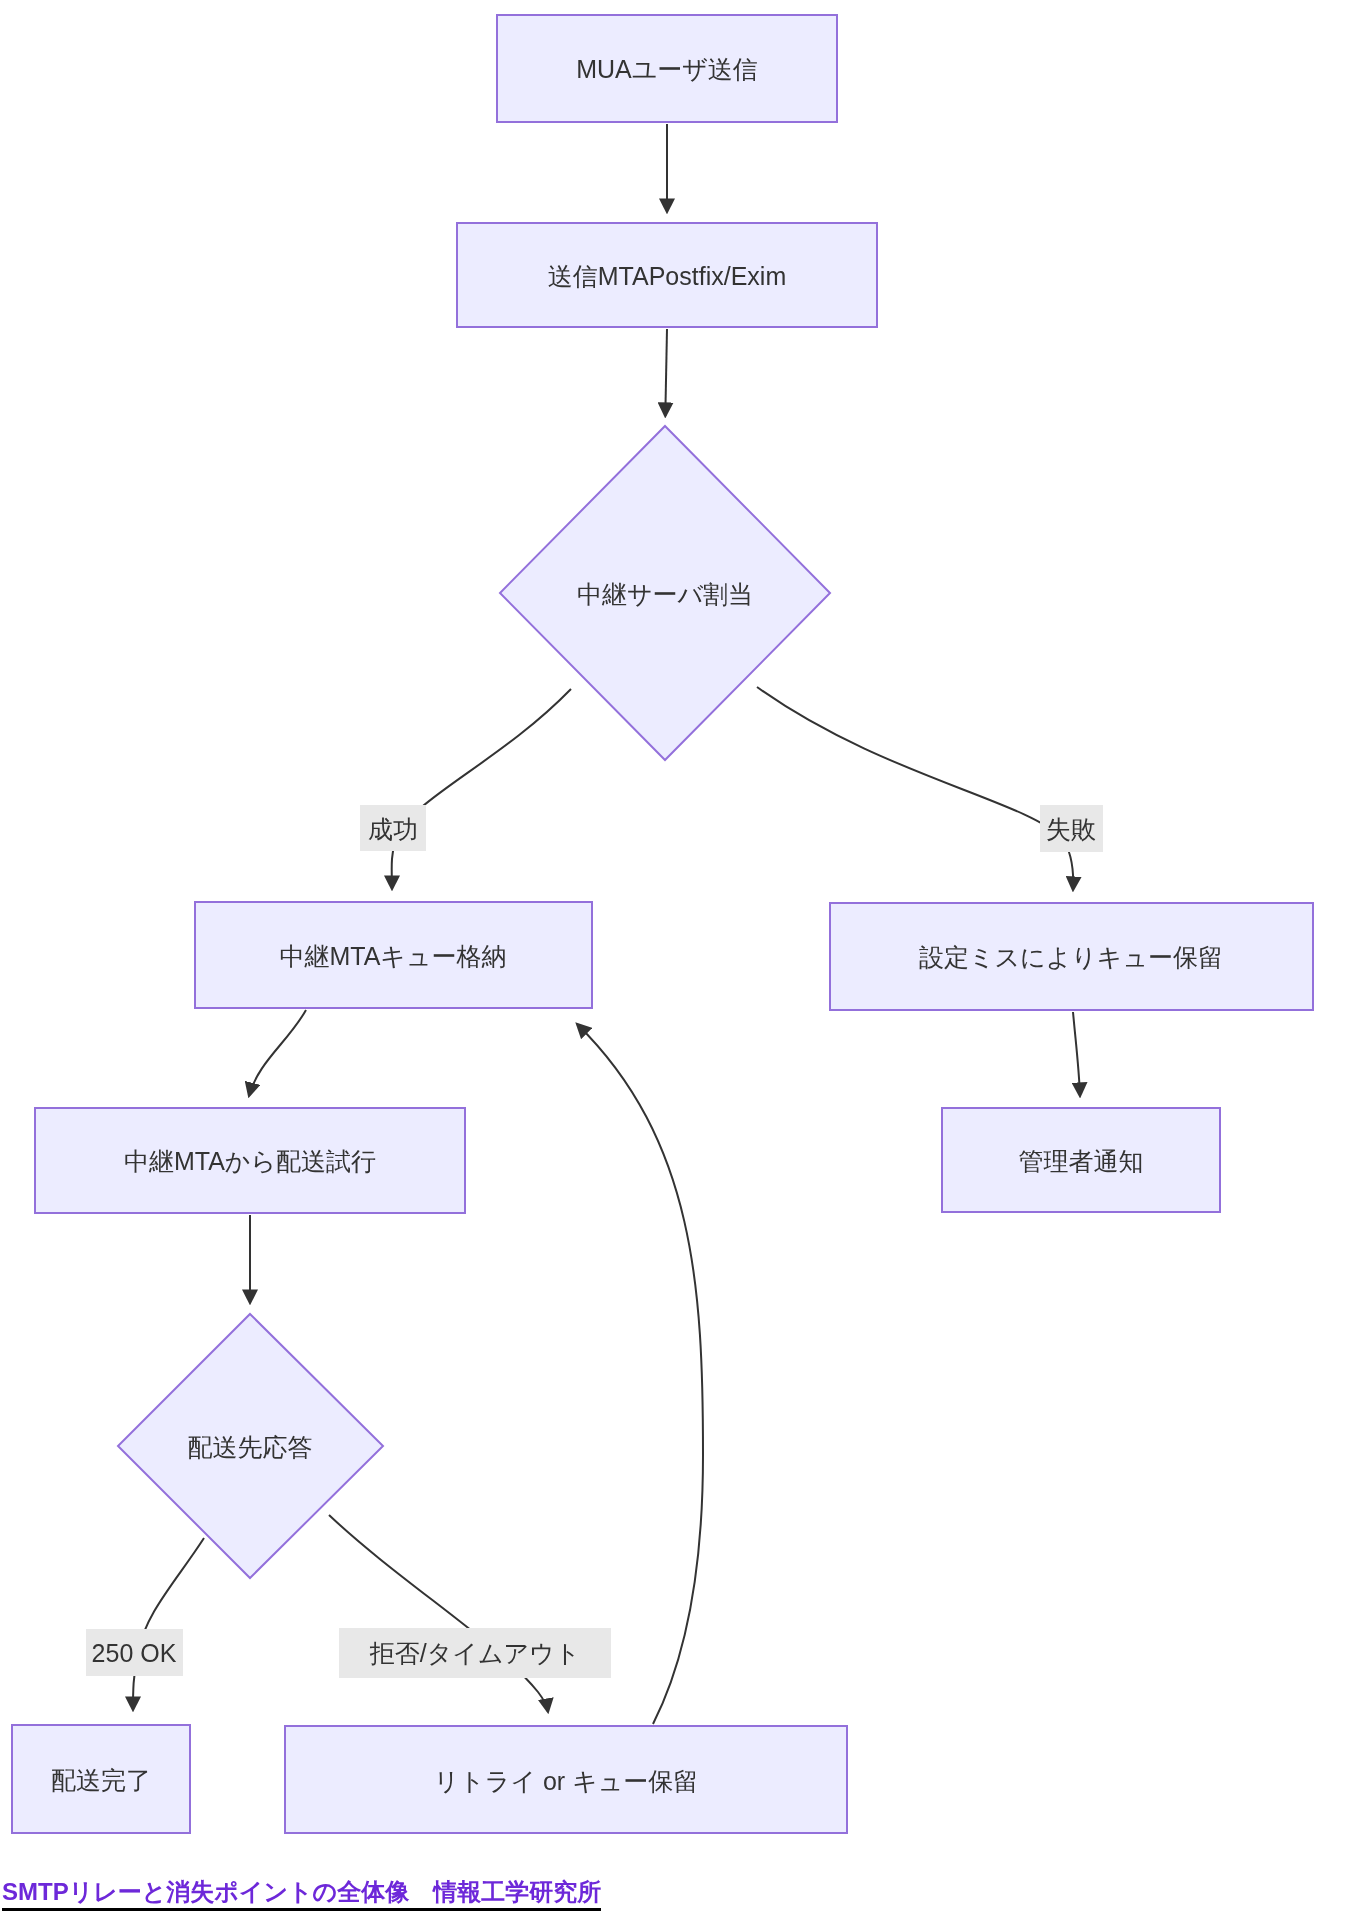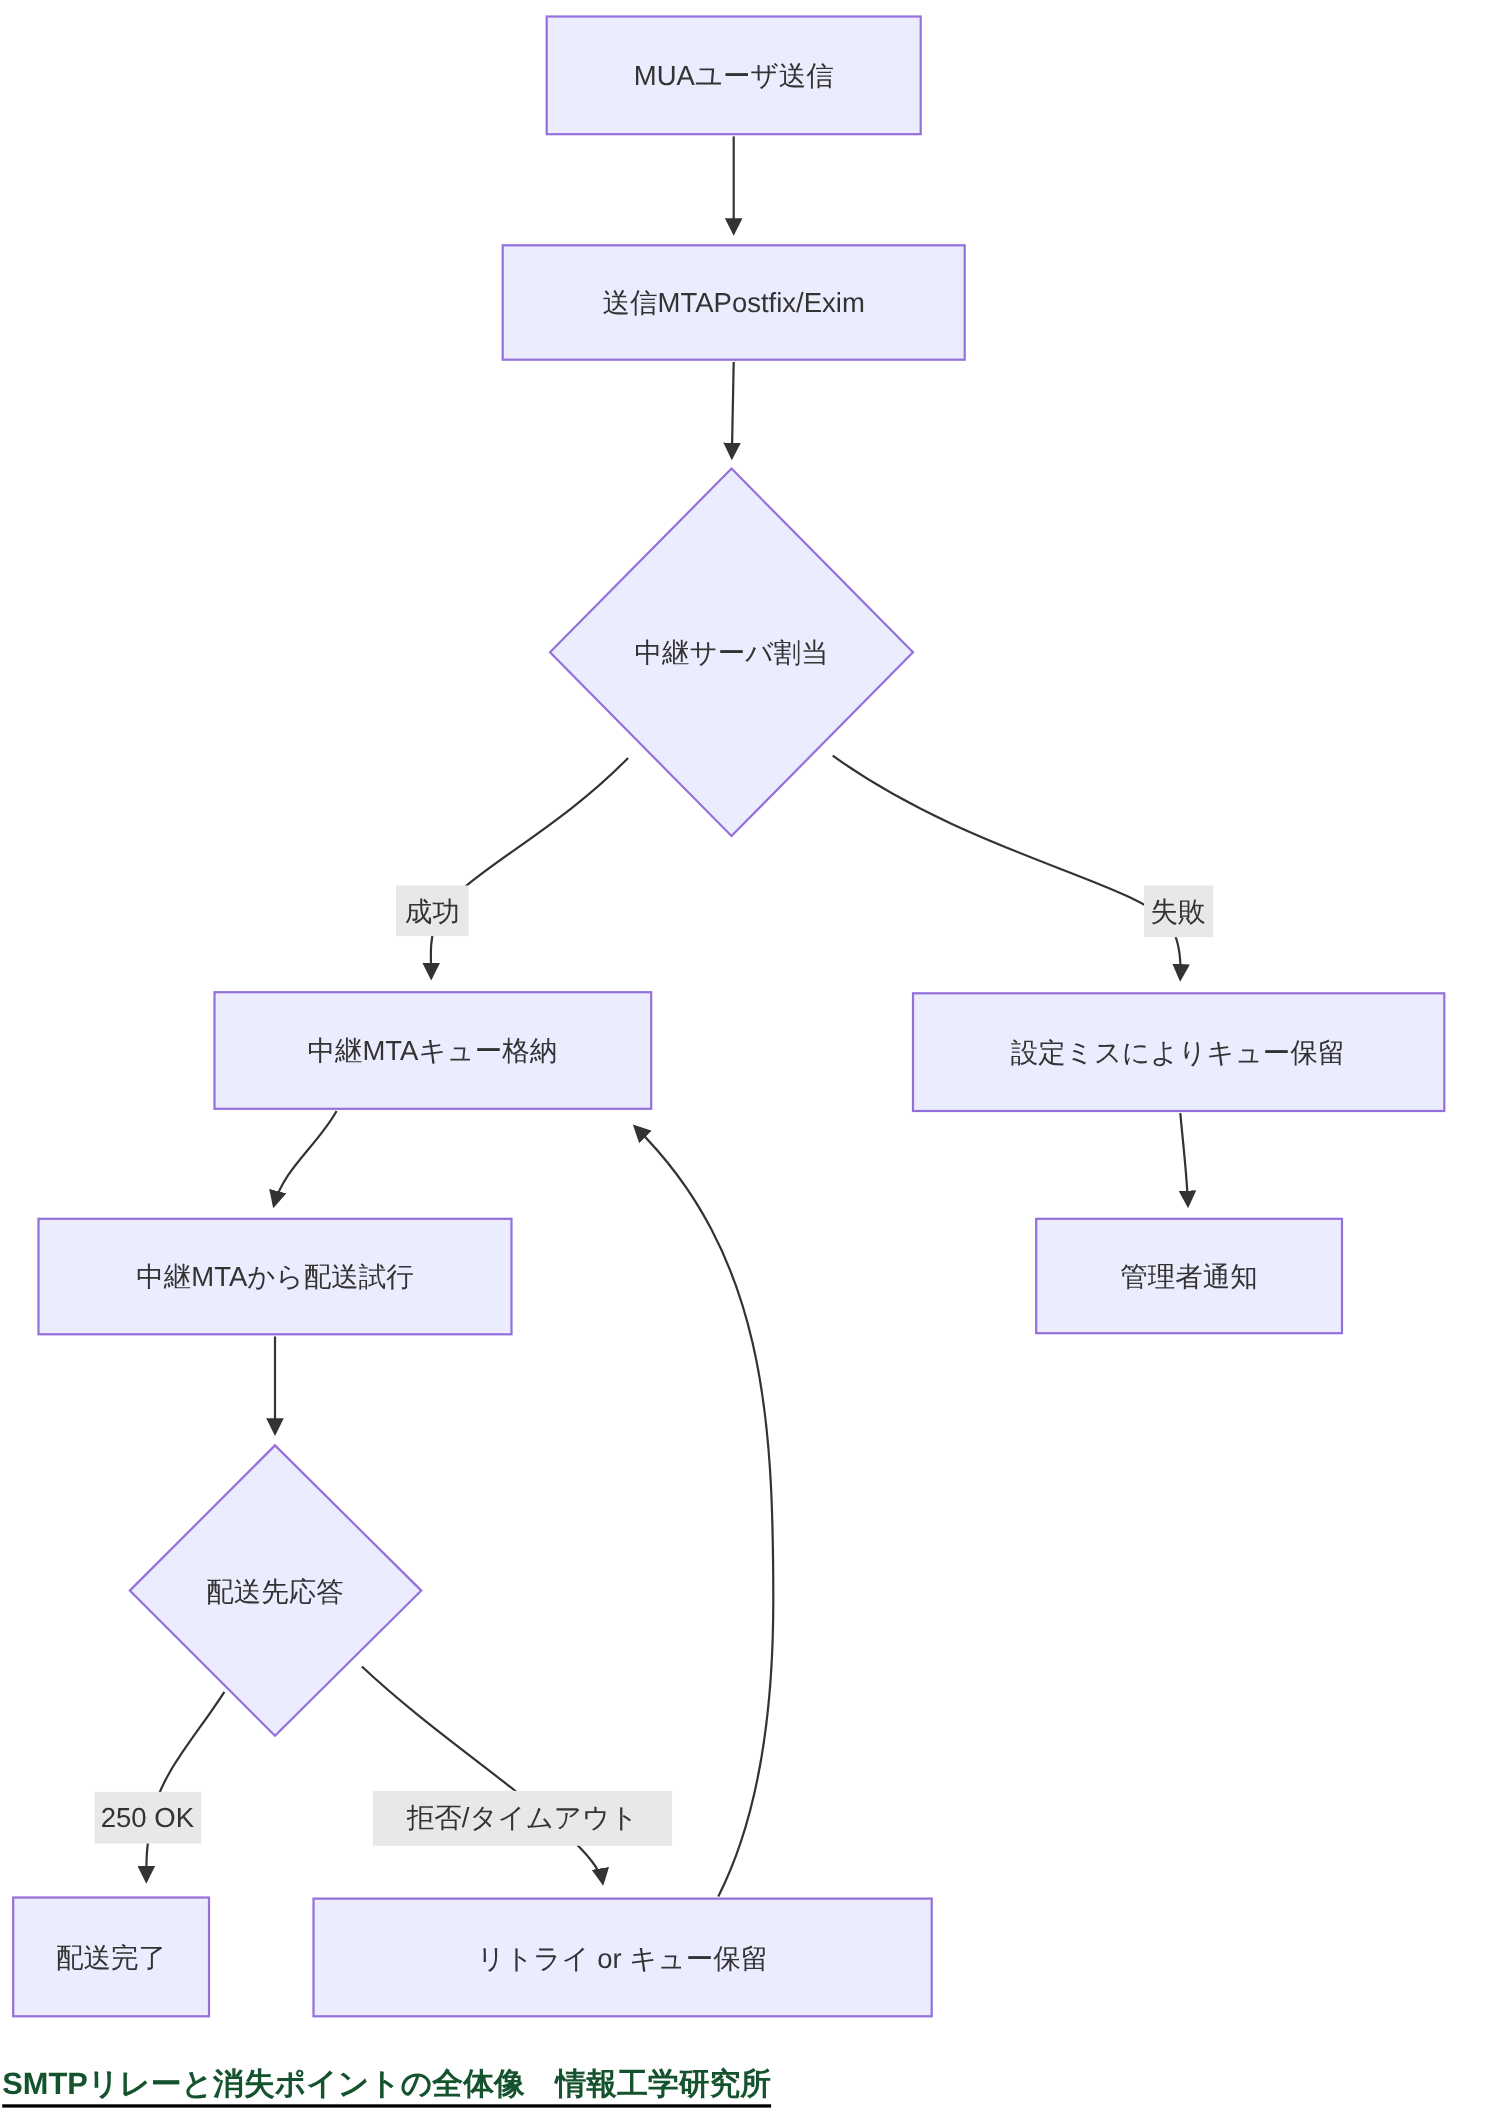--- a/index.html
+++ b/index.html
@@ -6,22 +6,22 @@
   body{font-family:"Liberation Sans",sans-serif;}
   .stage{position:relative;width:1362px;height:1932px;background:#fff;overflow:hidden;}
   svg{display:block;}
   .node-shape{fill:#ECECFF;stroke:#9370DB;stroke-width:2px;}
   .node-text{fill:#333333;font-size:25px;font-family:"Liberation Sans",sans-serif;
              text-anchor:middle;dominant-baseline:central;}
   .edge{fill:none;stroke:#333333;stroke-width:2px;}
   .elabel-bg{fill:#e8e8e8;}
   .elabel-text{fill:#333333;font-size:25px;font-family:"Liberation Sans",sans-serif;
                text-anchor:middle;dominant-baseline:central;}
-  .diagram-title{position:absolute;left:2px;top:1876px;font-size:28px;font-weight:bold;
-                 color:#14532d;white-space:nowrap;}
+  .diagram-title{position:absolute;left:2px;top:1876px;font-size:24px;font-weight:bold;
+                 color:#6d28d9;white-space:nowrap;}
   .diagram-title span{border-bottom:3px solid #000;padding-bottom:3px;}
 </style>
 </head>
 <body>
 
 <div class="stage">
   <svg width="1362" height="1932" viewBox="0 0 1362 1932">
     <defs>
       <marker id="arrow" viewBox="0 0 10 10" refX="8.5" refY="5" markerWidth="8" markerHeight="8" orient="auto-start-reverse">
         <path d="M0,0 L10,5 L0,10 z" fill="#333333"></path>

